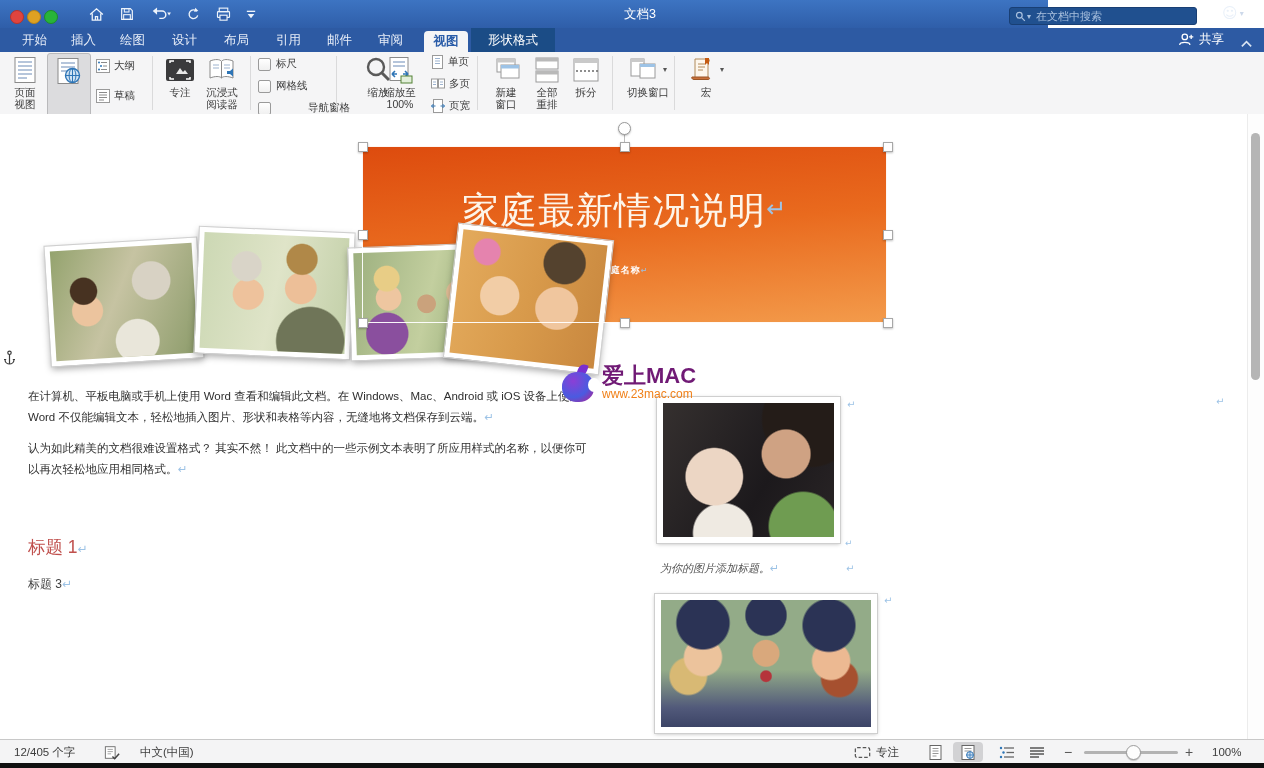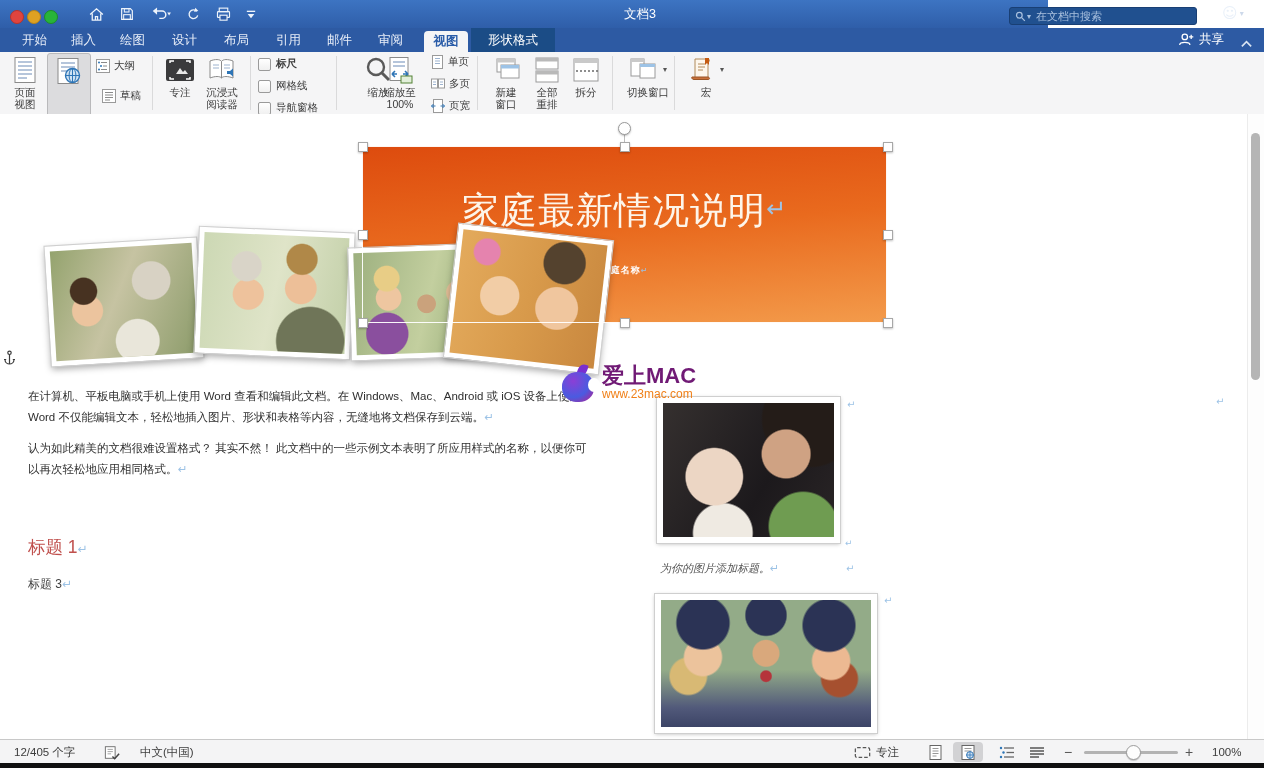--- a/index.html
+++ b/index.html
@@ -272,21 +272,21 @@
             <circle cx="3" cy="3.5" r="1" fill="#2e75b6"></circle>
             <path d="M5 3.5 h6" stroke="#8a8a8a"></path>
             <circle cx="5" cy="7" r="1" fill="#2e75b6"></circle>
             <path d="M7 7 h4" stroke="#8a8a8a"></path>
             <circle cx="3" cy="10.5" r="1" fill="#2e75b6"></circle>
             <path d="M5 10.5 h6" stroke="#8a8a8a"></path>
           </svg>
       </span>
       <span>大纲</span>
     </div>
-    <div class="rsm" style="left:102px;top:37px;">
+    <div class="rsm" style="left:96px;top:37px;">
       <span class="ic">
         <svg width="14" height="14" viewBox="0 0 14 14">
             <rect x="0.5" y="0.5" width="13" height="13" fill="#fff" stroke="#9a9a9a"></rect>
             <path d="M3 3.5 h8 M3 6 h8 M3 8.5 h8 M3 11 h5" stroke="#8a8a8a"></path>
           </svg>
       </span>
       <span>草稿</span>
     </div>
 
     <div class="rdiv" style="left:152px;"></div>
@@ -309,29 +309,29 @@
             <path d="M26 4 C21 2,16 2,14.5 4.5 V21 C16 19,21 19,26 21 Z" fill="#fff" stroke="#8a8a8a"></path>
             <path d="M6 8 h6 M6 11 h6 M17 8 h6 M17 11 h6" stroke="#9db3cf"></path>
             <path d="M20 14 h3 l3 -2.5 v8 l-3 -2.5 h-3 Z" fill="#2e75b6"></path>
           </svg>
       </span>
       <span style="width:36px;">沉浸式阅读器</span>
     </div>
 
     <div class="rdiv" style="left:250px;"></div>
 
-    <div class="rchk" style="left:258px;top:5px;font-weight:bold;">
+    <div class="rchk" style="left:258px;top:5px;">
       <span class="cbox"></span>
       <span>标尺</span>
     </div>
     <div class="rchk" style="left:258px;top:27px;">
       <span class="cbox"></span>
       <span>网格线</span>
     </div>
-    <div class="rchk" style="left:258px;top:49px;">
+    <div class="rchk" style="left:258px;top:49px;gap:32px;">
       <span class="cbox"></span>
       <span>导航窗格</span>
     </div>
 
     <div class="rdiv" style="left:336px;"></div>
 
     <div class="rbtn" style="left:360px;width:36px;">
       <span class="ic">
         <svg width="28" height="28" viewBox="0 0 28 28">
             <circle cx="12" cy="11" r="8" fill="none" stroke="#5a5a5a" stroke-width="2.4"></circle>

